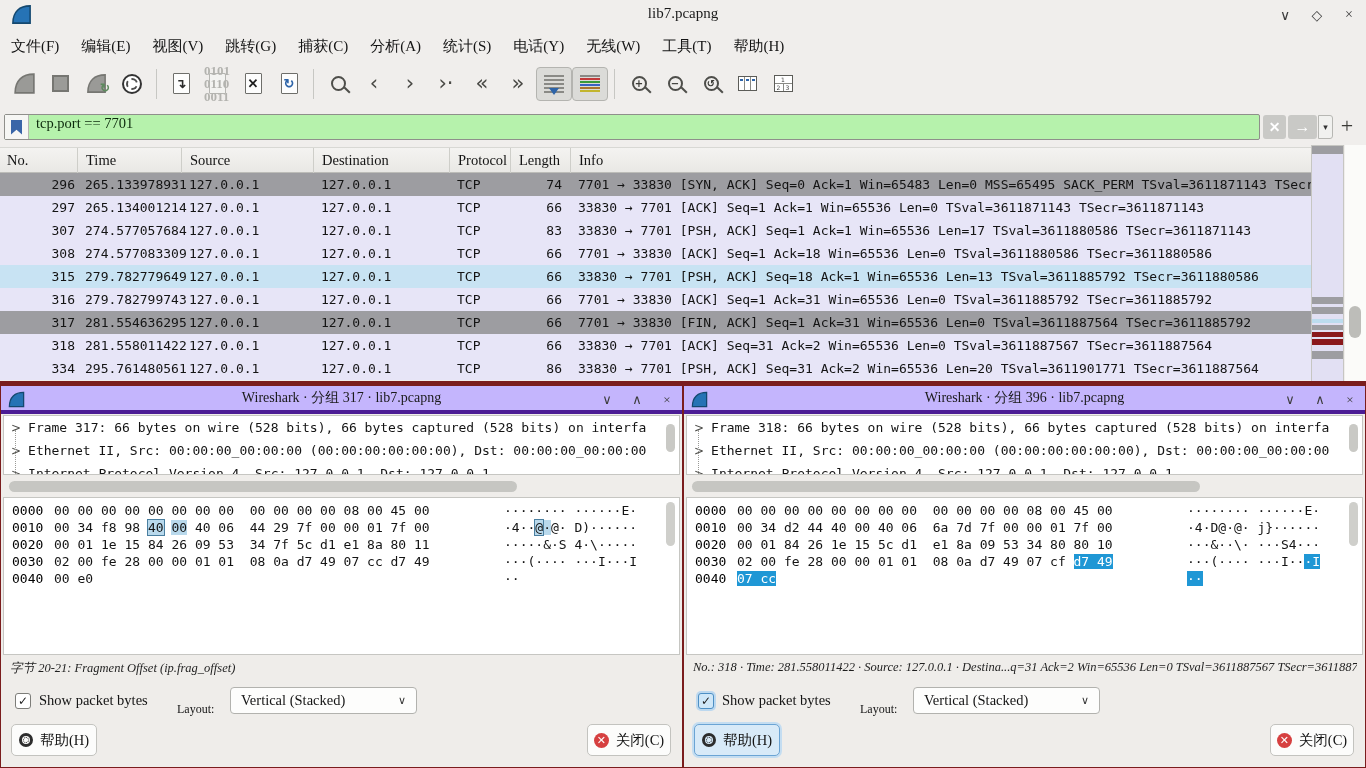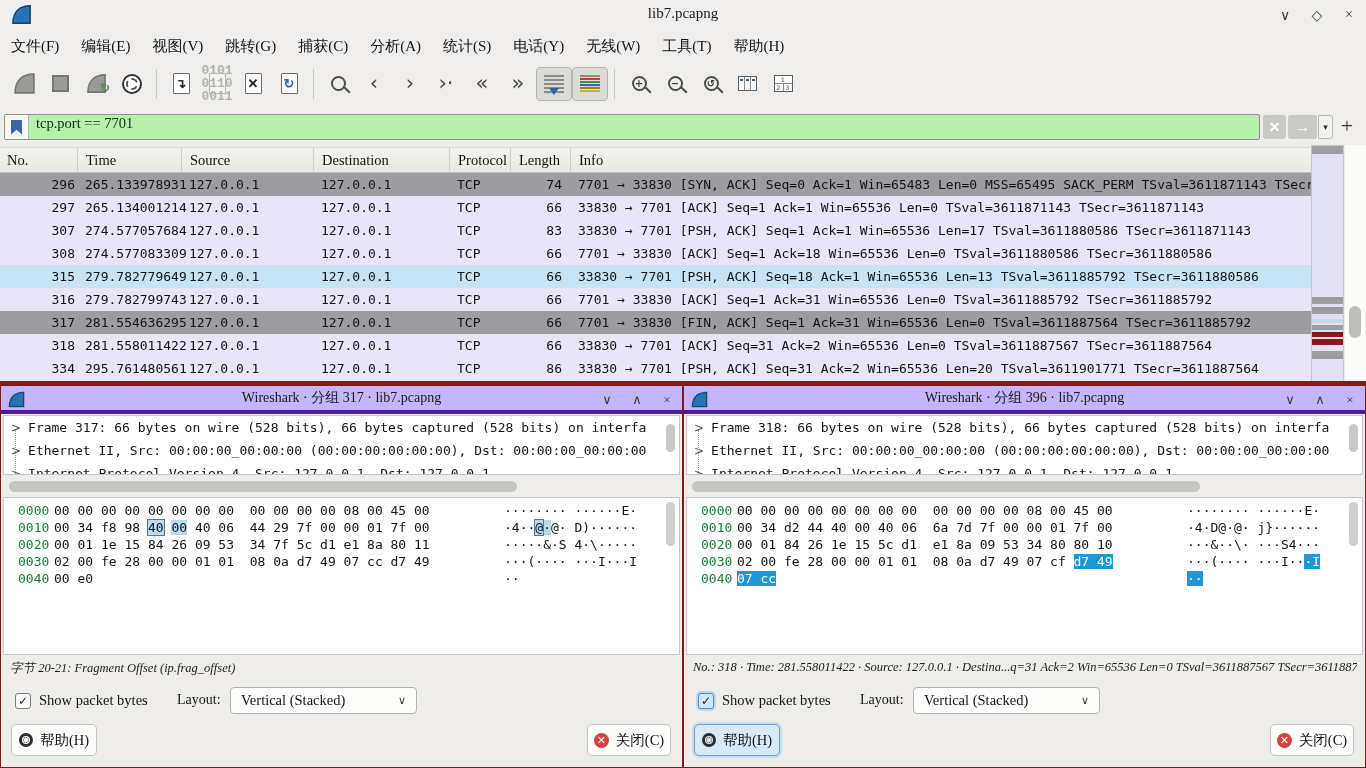--- a/index.html
+++ b/index.html
@@ -22,21 +22,21 @@
   .tb-item{width:36px;height:34px;display:flex;align-items:center;justify-content:center;border-radius:4px;position:relative;flex:none}
   .tb-item.pressed{background:#dbdbd8;border:1px solid #b4b4b0}
   .tb-sep{width:1px;height:30px;background:#c7c7c3;margin:0 6px;flex:none}
   .i-stop{width:17px;height:17px;background:#9b9b98;border:2px solid #767672}
   .i-gear{width:20px;height:20px;border:2px solid #333;border-radius:50%;position:relative;background:#fff}
   .i-gear::after{content:"";position:absolute;inset:2px;border:2px dashed #4c4c4c;border-radius:50%}
   .i-restart-ov{position:absolute;right:4px;bottom:5px;font-size:12px;color:#5d8a5d;font-weight:bold}
   .i-doc{width:17px;height:21px;background:#fdfdfd;border:1.5px solid #6e6e6a;border-radius:1px;position:relative;display:flex;align-items:center;justify-content:center}
   .i-doc.dim{border-color:#b6b6b2;background:#f3f3f1}
   .i-doc .ov{font-size:13px;font-weight:bold;line-height:1}
-  .ov-save{font-size:5px;color:#b3b3af;letter-spacing:0;line-height:1.1;font-family:Liberation Mono, monospace}
+  .ov-save{font-size:5px;color:#b3b3af;letter-spacing:0;line-height:1.1;font-family:Liberation Serif, serif}
   .ov-close{color:#1c1c1c;font-size:16px}
   .ov-reload{color:#2e64a8;font-size:14px}
   .ov-open{color:#2b2b2b;font-size:11px}
   .i-mag{width:15px;height:15px;border:2px solid #4e4e4a;border-radius:50%;position:relative;display:flex;align-items:center;justify-content:center}
   .i-mag::after{content:"";position:absolute;width:8px;height:2px;background:#4e4e4a;right:-7px;bottom:-2px;transform:rotate(45deg)}
   .i-mag .sub{font-size:10px;color:#3c3c38;font-weight:bold;font-family:"DejaVu Sans",sans-serif}
   .i-glyph{font-size:21px;color:#4a4a46;line-height:1;font-family:"DejaVu Sans",sans-serif}
   .i-lines{width:20px;height:18px;display:flex;flex-direction:column;justify-content:space-between;position:relative}
   .i-lines i{height:2px;background:#8a8a86}
   .i-lines .tri{position:absolute;left:5px;bottom:-2px;width:0;height:0;border-left:5px solid transparent;border-right:5px solid transparent;border-top:7px solid #2e64a8}
@@ -95,32 +95,32 @@
   .p-ctrls span{font-size:13px;color:#3c3c3c;width:14px;text-align:center}
   .p-tree{position:absolute;left:2px;right:2px;top:29px;height:60px;background:#fff;border:1px solid #c6c6c2;overflow:hidden;font:13px "DejaVu Sans Mono",monospace}
   .tree-row{height:23px;display:flex;align-items:center;white-space:pre;padding-left:7px}
   .tree-exp{color:#4a4a46;margin-right:7px;font-family:"DejaVu Sans",sans-serif;font-size:12px}
   .tree-guide{position:absolute;left:11px;top:14px;height:52px;border-left:1px dotted #9a9a96}
   .p-tree-vhandle{position:absolute;right:4px;top:8px;width:9px;height:28px;background:#c9c9c5;border-radius:5px}
   .p-hscroll{position:absolute;left:2px;right:2px;top:94px;height:13px}
   .p-hhandle{position:absolute;left:6px;top:1px;width:508px;height:11px;background:#c6c6c2;border-radius:6px}
   .p-hex{position:absolute;left:2px;right:2px;top:111px;height:158px;background:#fff;border:1px solid #c6c6c2;padding-top:5px}
   .hx-line{position:relative;height:17px;font:13px "DejaVu Sans Mono",monospace;white-space:pre}
-  .hx-off{position:absolute;left:14px;color:#15803d}
+  .hx-off{position:absolute;left:8px;color:#000000}
   .hx-bytes{position:absolute;left:50px}
   .hx-ascii{position:absolute;left:500px}
   .si{background:#b9d9ec}
   .ci{background:#b9d9ec;outline:1px solid #4a7fa0}
   .sa{background:#1f97d5;color:#fff}
   .p-hex-vhandle{position:absolute;right:4px;top:4px;width:9px;height:44px;background:#cfcfcb;border-radius:5px}
   .p-status{position:absolute;left:9px;top:274px;right:8px;font-style:italic;font-size:12.5px;color:#1e1e1e;white-space:nowrap;overflow:hidden}
   .p-check{position:absolute;left:14px;top:307px;width:16px;height:16px;border:1px solid #7d7d79;border-radius:3px;background:#fff;font-size:12px;font-weight:bold;color:#222;display:flex;align-items:center;justify-content:center;font-family:"DejaVu Sans",sans-serif}
   .p-check.focus{background:#cfe7f8;border-color:#4d8fc4;box-shadow:0 0 0 2px #bcd8ef}
   .p-check-label{position:absolute;left:38px;top:306px;font-size:14.5px}
-  .p-layout-label{position:absolute;left:176px;top:306px;font-size:14px}
+  .p-layout-label{position:absolute;left:176px;top:316px;font-size:12px}
   .p-select{position:absolute;left:229px;top:301px;width:187px;height:27px;background:#fdfdfc;border:1px solid #b2b2ae;border-radius:4px;display:flex;align-items:center;font-size:14.5px}
   .p-select .val{padding-left:10px}
   .p-sel-caret{position:absolute;right:10px;font-size:11px;color:#333}
   .p-btn{position:absolute;top:338px;height:32px;border:1px solid #c3c3bf;border-radius:5px;background:#fcfcfb;display:flex;align-items:center;justify-content:center;gap:7px;font-size:14.5px;cursor:default}
   .p-btn.focus{background:#d8eaf8;border-color:#6ba4d4;box-shadow:0 0 0 2px #c4ddf1}
   .p-help{left:10px;width:86px}
   .p-close{right:11px;width:84px}
   .buoy{width:14px;height:14px;border:3px solid #2d2d2d;border-radius:50%;position:relative}
   .buoy::after{content:"";position:absolute;inset:1px;border:1px dotted #2d2d2d;border-radius:50%}
   .redx{width:15px;height:15px;border-radius:50%;background:#d64040;color:#fff;font-size:11px;font-weight:bold;display:flex;align-items:center;justify-content:center;font-family:"DejaVu Sans",sans-serif}

